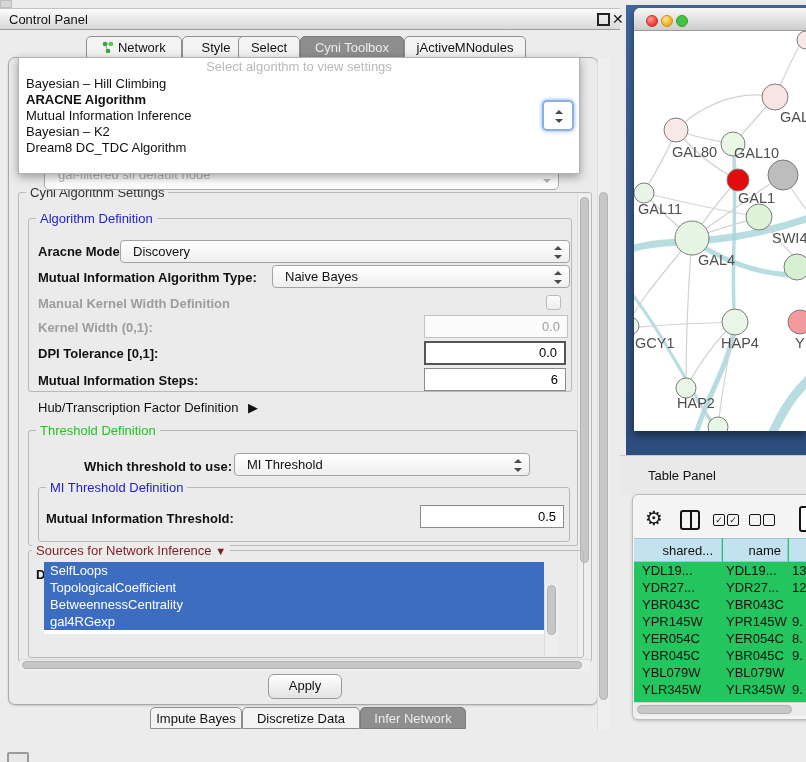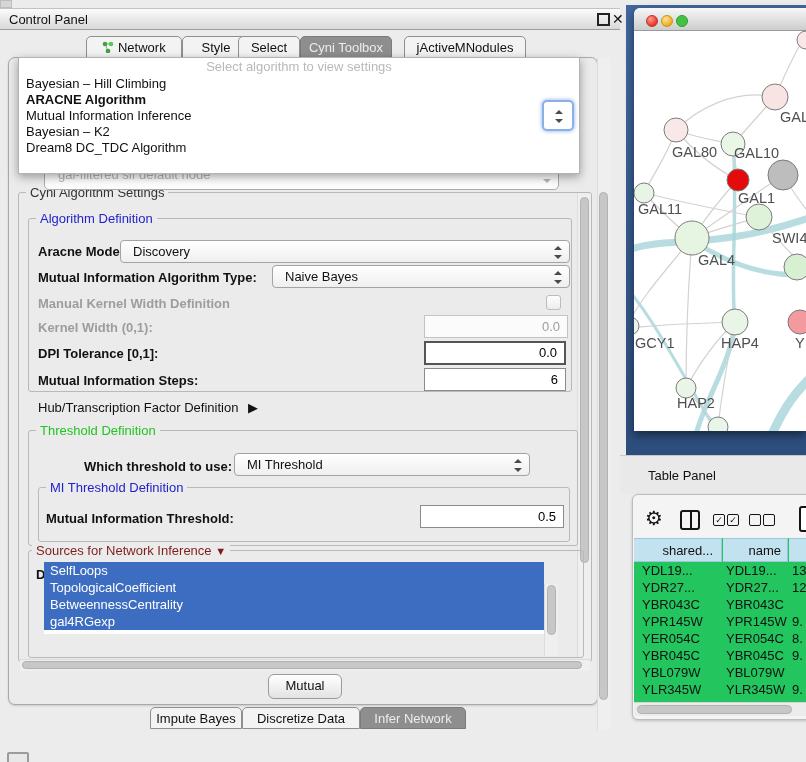--- a/index.html
+++ b/index.html
@@ -81,21 +81,21 @@
       <line x1="3" y1="3" x2="9" y2="3" stroke="#9a9a9a"></line>
         <line x1="3" y1="3" x2="6" y2="10" stroke="#9a9a9a"></line>
       <circle cx="3" cy="3" r="2.3" fill="#3aa53a"></circle>
         <circle cx="9" cy="3" r="2.3" fill="#57c957"></circle>
         <circle cx="6" cy="10" r="2.3" fill="#3aa53a"></circle>
     </svg>
     <span>Network</span>
   </div>
   <div class="abs tab" style="left:182px;top:36px;width:68px;"><span>Style</span></div>
   <div class="abs tab" style="left:238px;top:36px;width:62px;"><span>Select</span></div>
-  <div class="abs tab sel" style="left:300px;top:36px;width:92px;"><span>Cyni Toolbox</span></div>
+  <div class="abs tab sel" style="left:300px;top:36px;width:104px;"><span>Cyni Toolbox</span></div>
   <div class="abs tab" style="left:404px;top:36px;width:122px;"><span>jActiveMNodules</span></div>
 
   <div class="abs panel-main"></div>
 
   <div class="abs sbar-v" style="left:597px;top:58px;width:12px;height:672px;">
     <div class="thumb" style="position:absolute;left:1px;top:134px;width:9px;height:508px;"></div>
   </div>
 
   <div class="abs" style="left:44px;top:162px;width:513px;height:26px;background:#fdfdfd;border:1px solid #ababab;border-radius:5px;z-index:10;">
     <span style="position:absolute;left:13px;top:4px;font-size:13px;color:#b5b5b5;">gal-filtered sif default node</span>
@@ -191,21 +191,21 @@
   </div>
   <div class="abs sbar-v" style="left:544px;top:584px;width:13px;height:72px;">
     <div class="thumb" style="position:absolute;left:1.5px;top:1px;width:9px;height:50px;"></div>
   </div>
 
   <div class="abs" style="left:20px;top:659px;width:570px;height:11px;background:#efefef;border-top:1px solid #dcdcdc;">
     <div class="thumb" style="position:absolute;left:2px;top:1px;width:560px;height:8px;"></div>
   </div>
 
   <div class="abs btn" style="left:268px;top:674px;width:72px;height:23px;">
-    <span>Mutual</span>
+    <span>Apply</span>
   </div>
 
   <div class="abs tab" style="left:150px;top:707px;width:92px;"><span>Impute Bayes</span></div>
   <div class="abs tab" style="left:242px;top:707px;width:118px;"><span>Discretize Data</span></div>
   <div class="abs tab sel" style="left:360px;top:707px;width:106px;"><span>Infer Network</span></div>
 
   <div class="abs" style="left:7px;top:752px;width:18px;height:14px;border:2px solid #9b9b9b;background:#e8e8e8;border-radius:2px;"></div>
 
   <div class="abs netbg"></div>
   <div class="abs netwin">

